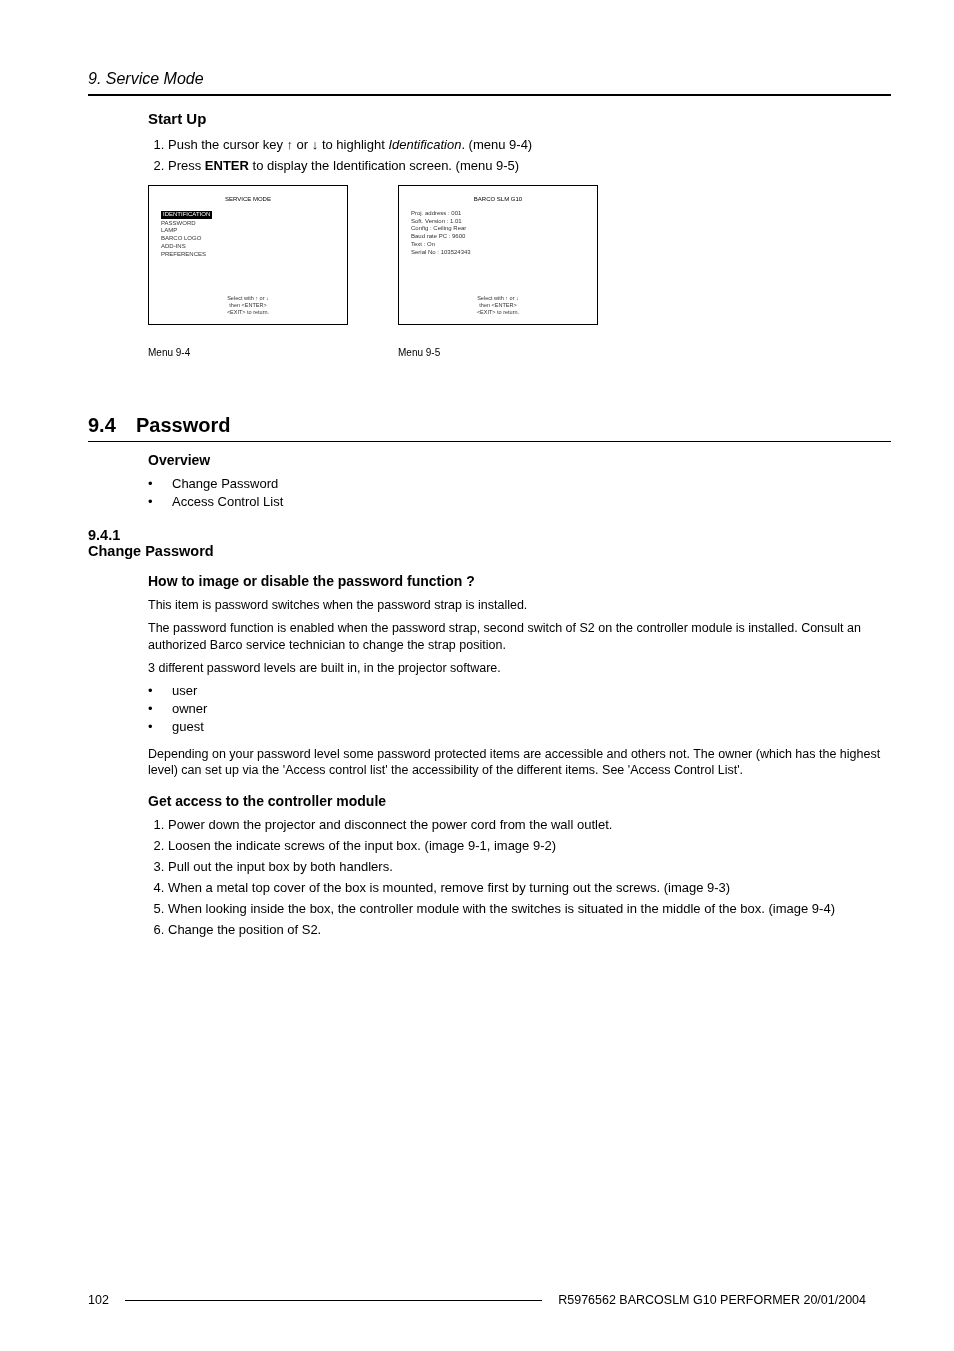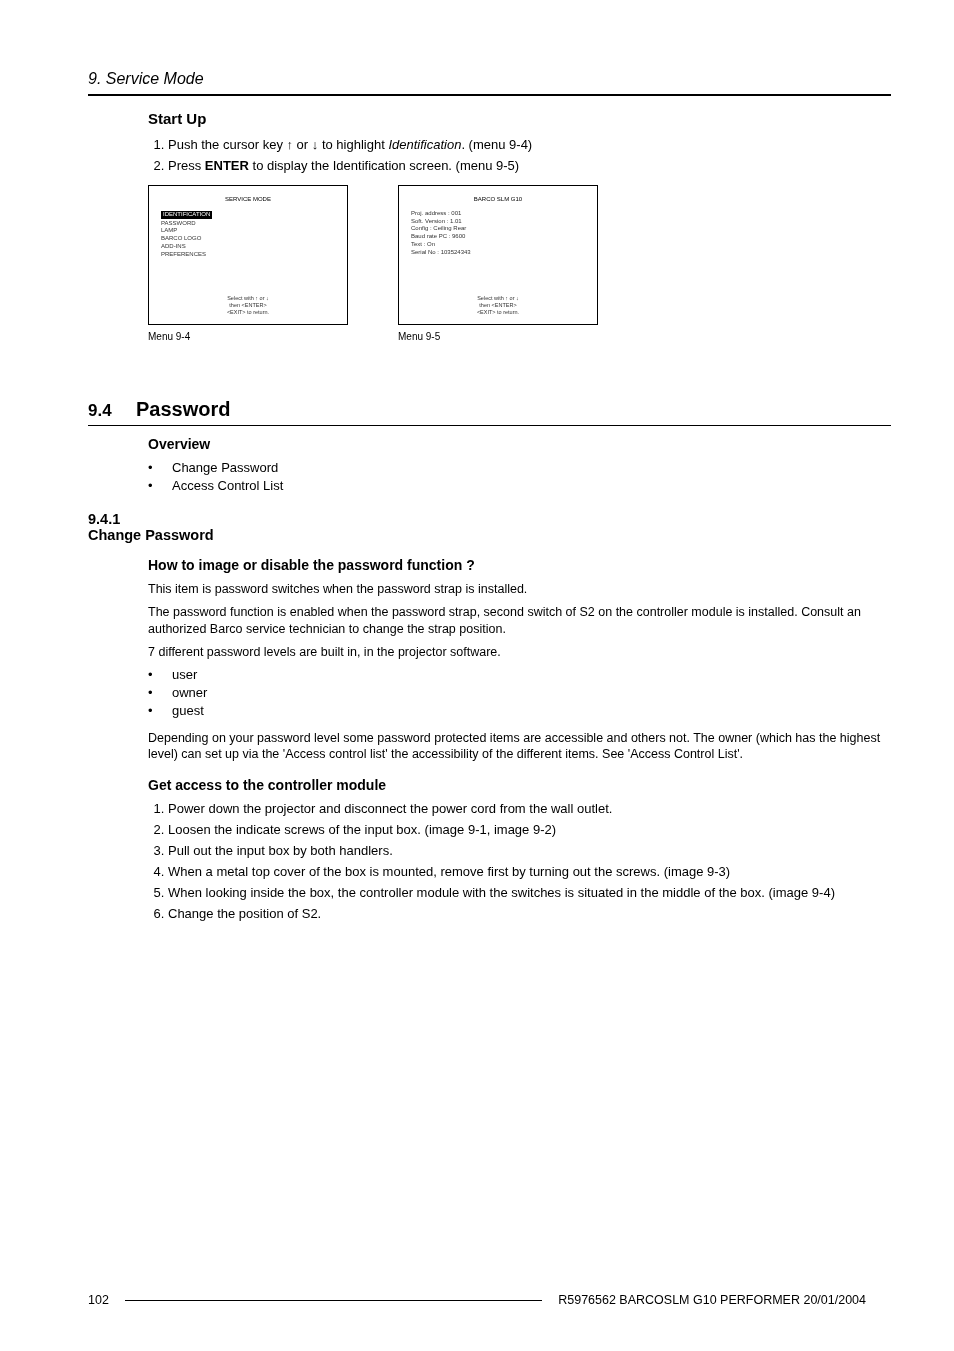--- a/index.html
+++ b/index.html
@@ -71,23 +71,23 @@
     margin: 1px 0;
   }
   .menu-box .item { color: #333; }
   .menu-box .footer {
     position: absolute;
     left: 12px; right: 12px; bottom: 8px;
     text-align: center;
     font-size: 5.5px;
     color: #333;
   }
-  .menu-caption { font-size: 10px; margin-top: 6px; }
+  .menu-caption { font-size: 10px; margin-top: 22px; }
   .sec-row { display: flex; align-items: baseline; margin-top: 56px; }
-  .sec-num { font-weight: bold; font-size: 17px; width: 48px; }
+  .sec-num { font-weight: bold; font-size: 20px; width: 48px; }
   .sec-title { font-weight: bold; font-size: 20px; }
   .overview-h { font-weight: bold; font-size: 14px; margin: 10px 0 8px 0; }
   ul.bullets {
     list-style: none;
     margin: 0 0 12px 0;
     padding: 0;
     font-size: 13px;
   }
   ul.bullets li::before { content: "•"; display: inline-block; width: 24px; }
   ul.bullets li { margin: 3px 0; }
@@ -189,21 +189,21 @@
 
     <div class="subsec-row">
       <div class="subsec-num">9.4.1</div>
       <div class="subsec-title">Change Password</div>
     </div>
 
     <div class="h4">How to image or disable the password function ?</div>
     <p class="body">This item is password switches when the password strap is installed.</p>
     <p class="body">The password function is enabled when the password strap, second switch of S2 on the controller module is installed. Consult an authorized Barco service technician to change the strap position.</p>
 
-    <p class="body">7 different password levels are built in, in the projector software.</p>
+    <p class="body">3 different password levels are built in, in the projector software.</p>
     <ul class="bullets">
       <li>user</li>
       <li>owner</li>
       <li>guest</li>
     </ul>
     <p class="body">Depending on your password level some password protected items are accessible and others not. The owner (which has the highest level) can set up via the 'Access control list' the accessibility of the different items. See 'Access Control List'.</p>
 
     <div class="h4">Get access to the controller module</div>
     <ol class="steps">
       <li>Power down the projector and disconnect the power cord from the wall outlet.</li>

